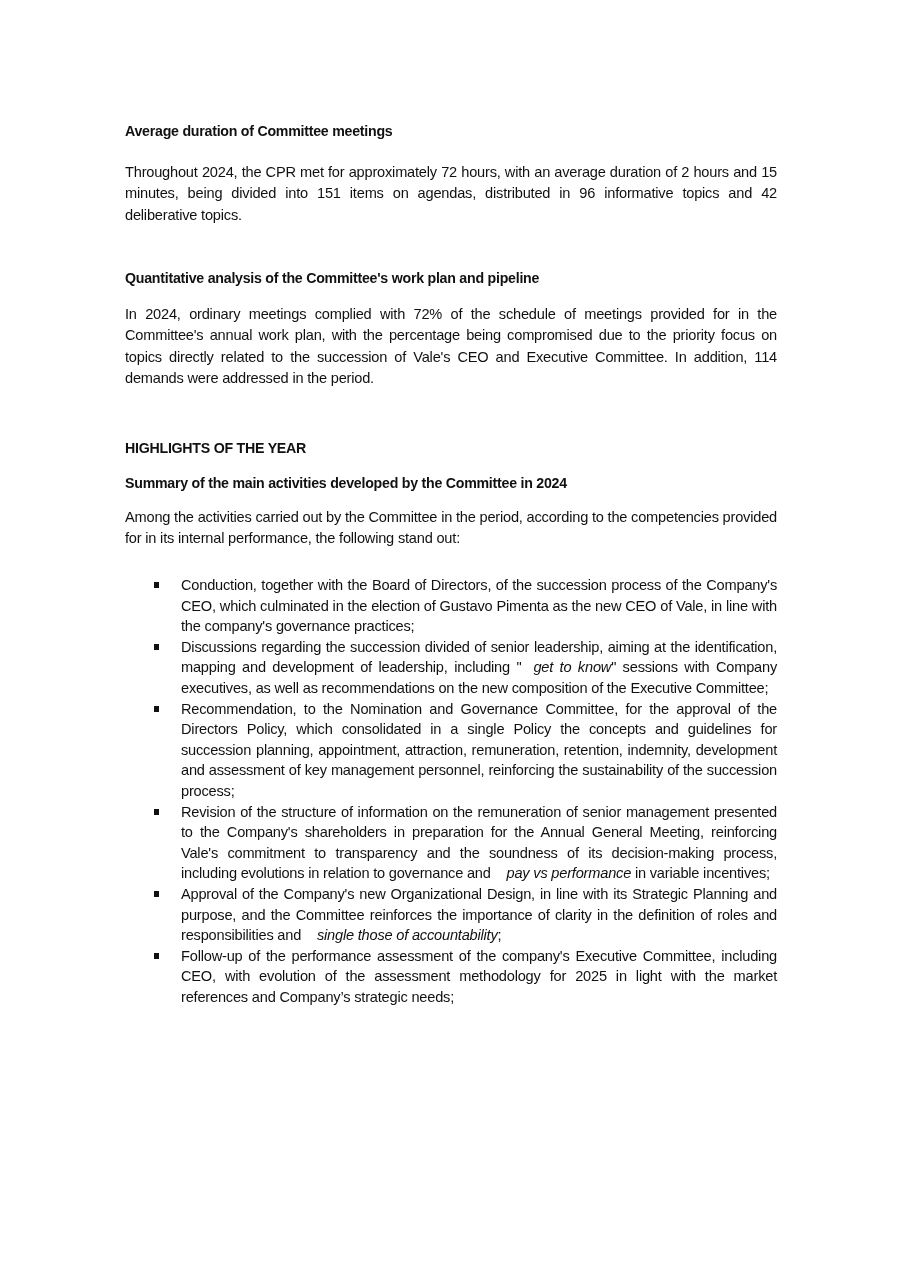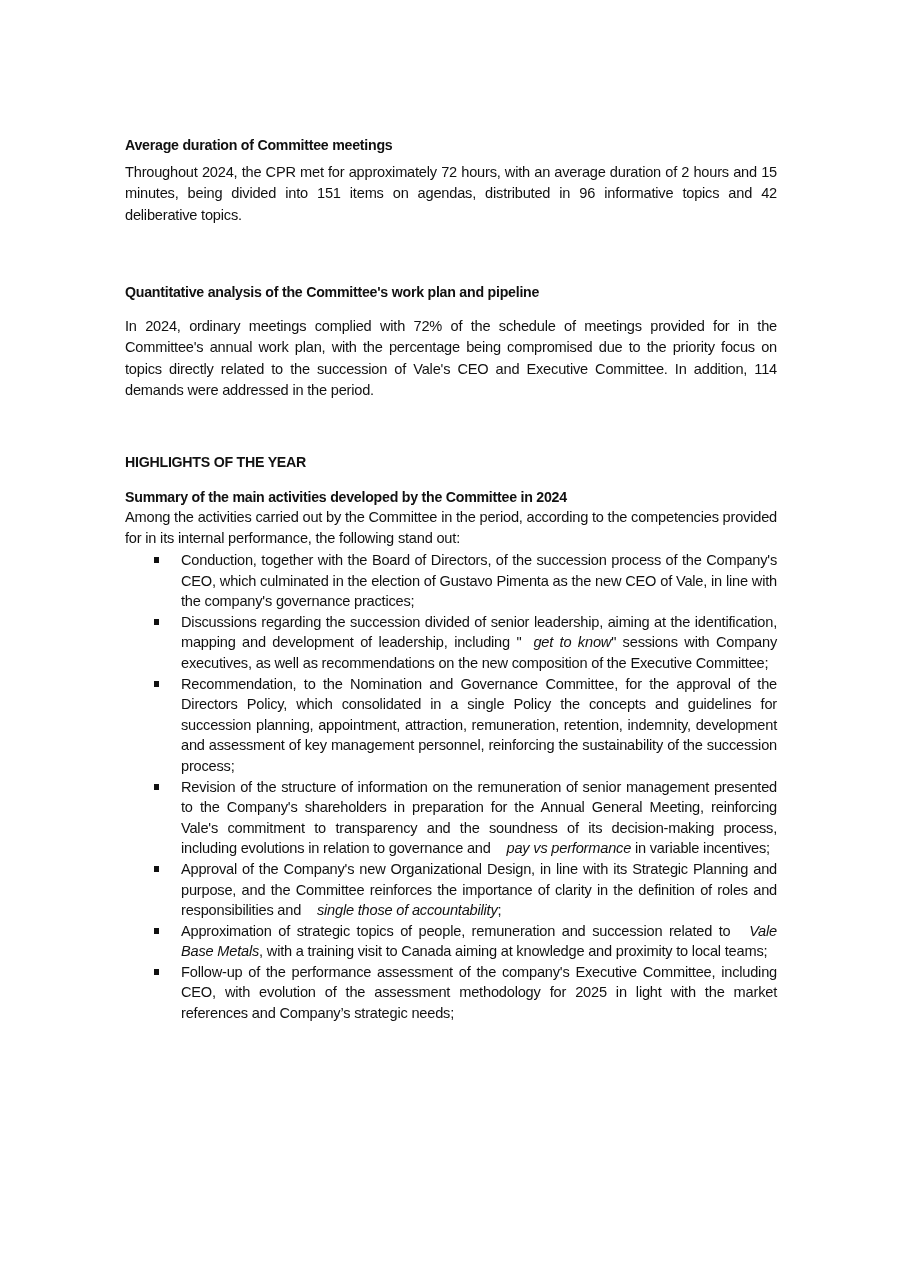--- a/index.html
+++ b/index.html
@@ -1,38 +1,38 @@
 <!DOCTYPE html>
 <html><head>
   <meta charset="utf-8">
   <style>
     html, body { margin: 0; padding: 0; background: #ffffff; }
     body {
       width: 897px; height: 1264px; position: relative; overflow: hidden;
       font-family: "Liberation Sans", sans-serif; color: #111111;
     }
     .page { position: absolute; left: 125px; top: 0; width: 652px; }
-    .h { position: absolute; left: 0; font-weight: bold; font-size: 14.2px; letter-spacing: -0.25px; white-space: nowrap; margin-top: 14px; }
+    .h { position: absolute; left: 0; font-weight: bold; font-size: 14.2px; letter-spacing: -0.25px; white-space: nowrap; }
     .p { position: absolute; left: 0; width: 652px; font-size: 14.6px; line-height: 21.3px; text-align: justify; letter-spacing: -0.2px; }
     .u { text-underline-offset: 2px; }
-    ul.bullets { position: absolute; left: 0; top: 550px; width: 652px; margin: 0; padding: 0; list-style: none; }
+    ul.bullets { position: absolute; left: 0; top: 575px; width: 652px; margin: 0; padding: 0; list-style: none; }
     ul.bullets li { position: relative; padding-left: 56px; font-size: 14.6px; line-height: 20.6px; text-align: justify; letter-spacing: -0.2px; }
     ul.bullets li .bullet { position: absolute; left: 29px; top: 7px; width: 5px; height: 6px; background: #111; }
     ul.bullets li .txt { display: block; }
     i { font-style: italic; padding-left: 12px; }
   </style>
 </head>
 <body>
 
 <div class="page">
   <div class="h" style="top:123px">Average duration of Committee meetings</div>
   <div class="p" style="top:162px">Throughout 2024, the CPR met for approximately 72 hours, with an average duration of 2 hours and 15 minutes, being divided into 151 items on agendas, distributed in 96 informative topics and 42 deliberative topics.</div>
 
   <div class="h" style="top:270px">Quantitative analysis of the Committee's work plan and pipeline</div>
-  <div class="p" style="top:316px">In 2024, ordinary meetings complied with 72% of the schedule of meetings provided for in the Committee's annual work plan, with the percentage being compromised due to the priority focus on topics directly related to the succession of Vale's CEO and Executive Committee. In addition, 114 demands were addressed in the period.</div>
+  <div class="p" style="top:304px">In 2024, ordinary meetings complied with 72% of the schedule of meetings provided for in the Committee's annual work plan, with the percentage being compromised due to the priority focus on topics directly related to the succession of Vale's CEO and Executive Committee. In addition, 114 demands were addressed in the period.</div>
 
   <div class="h u" style="top:440px">HIGHLIGHTS OF THE YEAR</div>
   <div class="h" style="top:475px">Summary of the main activities developed by the Committee in 2024</div>
   <div class="p" style="top:507px">Among the activities carried out by the Committee in the period, according to the competencies provided for in its internal performance, the following stand out:</div>
 
   <ul class="bullets" id="bullet-list">
       <li>
         <span class="bullet"></span>
         <span class="txt"><span>Conduction, together with the Board of Directors, of the succession process of the Company's CEO, which culminated in the election of Gustavo Pimenta as the new CEO of Vale, in line with the company's governance practices;</span></span>
       </li>
@@ -47,20 +47,16 @@
       <li>
         <span class="bullet"></span>
         <span class="txt"><span>Revision of the structure of information on the remuneration of senior management presented to the Company's shareholders in preparation for the Annual General Meeting, reinforcing Vale's commitment to transparency and the soundness of its decision-making process, including evolutions in relation to governance and </span><i>pay vs performance</i><span> in variable incentives;</span></span>
       </li>
       <li>
         <span class="bullet"></span>
         <span class="txt"><span>Approval of the Company's new Organizational Design, in line with its Strategic Planning and purpose, and the Committee reinforces the importance of clarity in the definition of roles and responsibilities and </span><i>single those of accountability</i><span>;</span></span>
       </li>
       <li>
         <span class="bullet"></span>
-        <span class="txt"><span>Approximation of strategic topics of people, remuneration and succession related to </span><i>Vale Base Metals</i><span>, with a training visit to Canada aiming at knowledge and proximity to local teams;</span></span>
-      </li>
-      <li>
-        <span class="bullet"></span>
         <span class="txt"><span>Follow-up of the performance assessment of the company's Executive Committee, including CEO, with evolution of the assessment methodology for 2025 in light with the market references and Company’s strategic needs;</span></span>
       </li>
     </ul>
 </div>
 
 </body></html>

